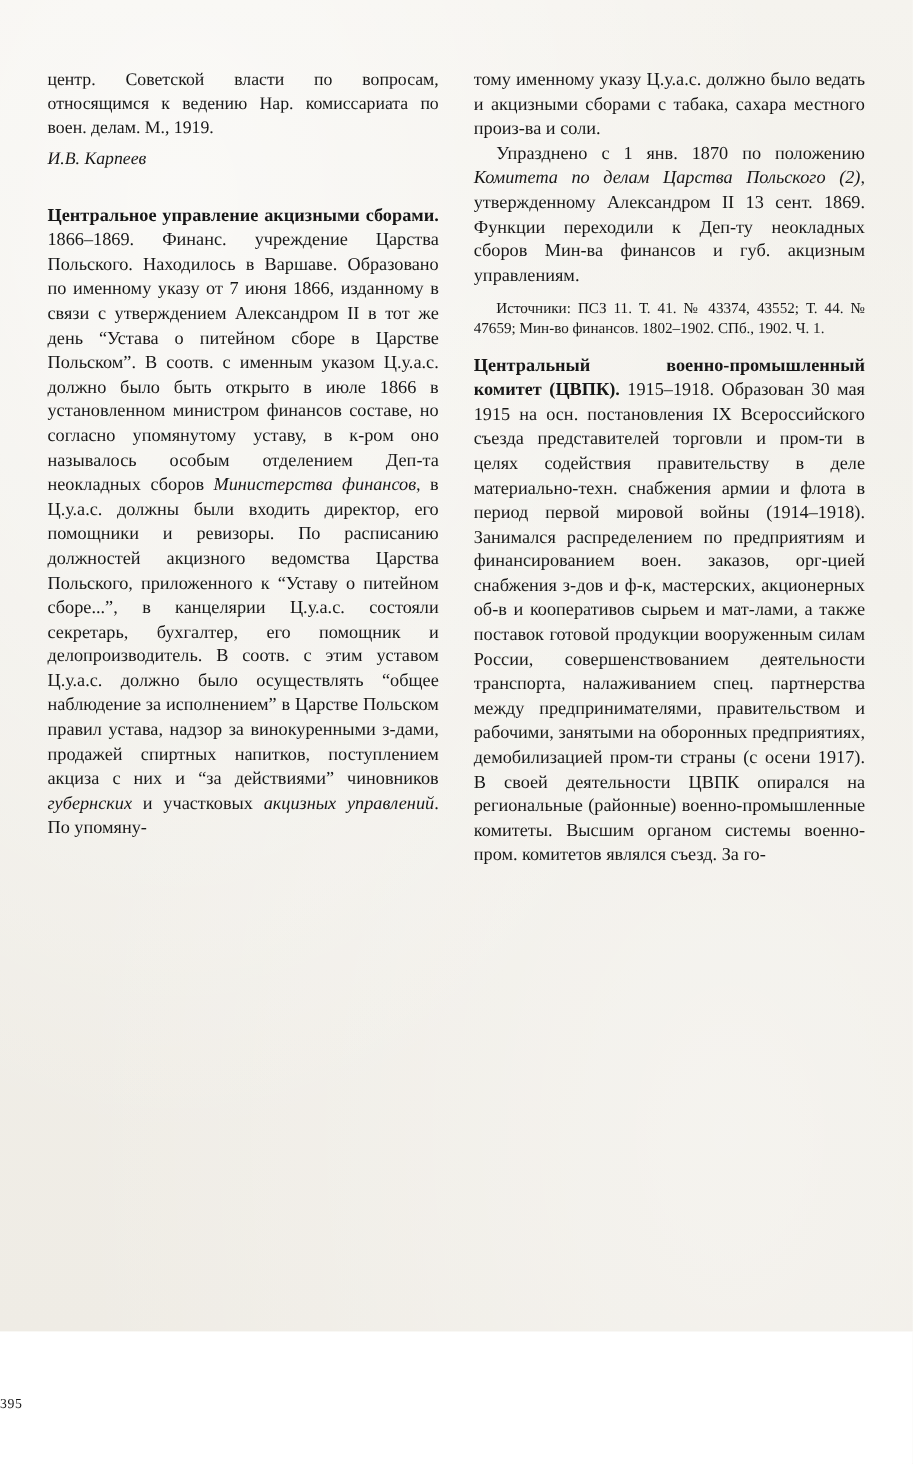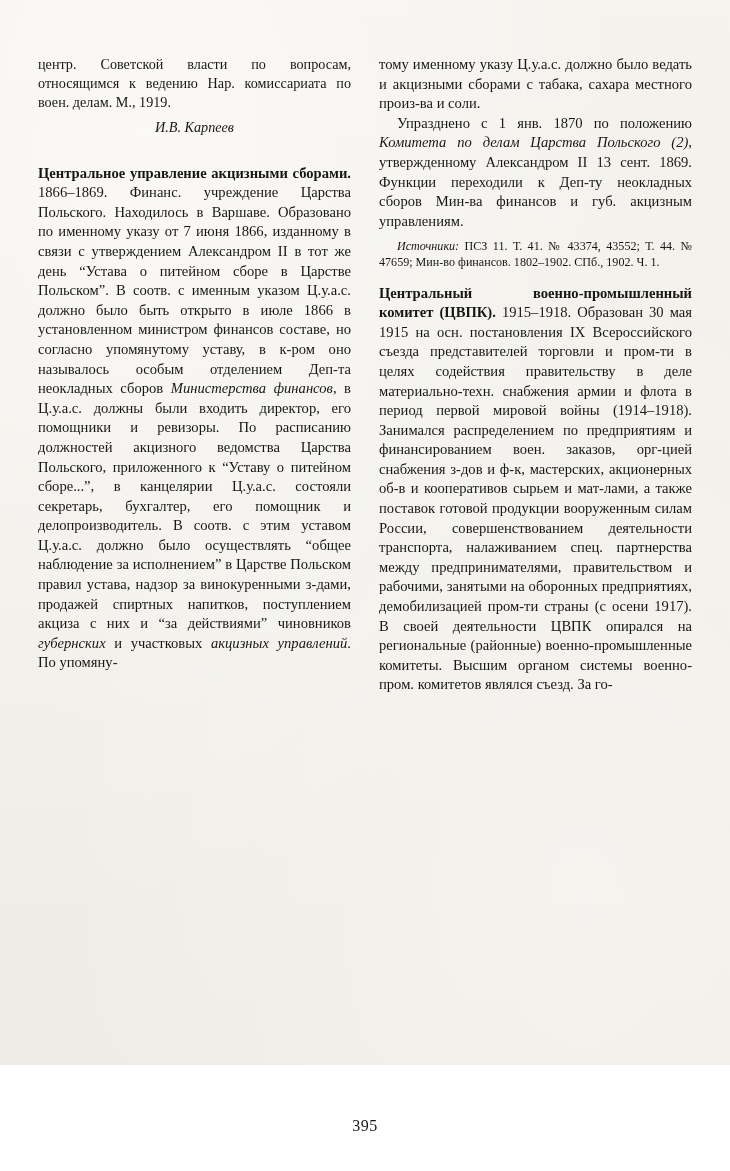--- a/index.html
+++ b/index.html
@@ -66,39 +66,38 @@
     font-weight: bold;
   }
   i.it {
   }
   .src {
     font-size: 12.1px;
     line-height: 15.6px;
     text-align: justify;
   }
   .src .lbl {
-    font-style: italic;
   }
   .author {
     font-style: italic;
-    text-align: center;
+    text-align: left;
     font-size: 14.2px;
     margin-top: 6px;
   }
   .small-lead {
     font-size: 14.2px;
     line-height: 19px;
   }
   .pagenum {
     position: absolute;
     left: 0;
     right: 0;
     top: 1117px;
-    text-align: center;
-    font-size: 16px;
+    text-align: left;
+    font-size: 11px;
     letter-spacing: 0.5px;
   }
 </style>
 </head>
 <body>
 
 <div class="page">
   <div class="paper-texture"></div>
 
   <div class="columns">

